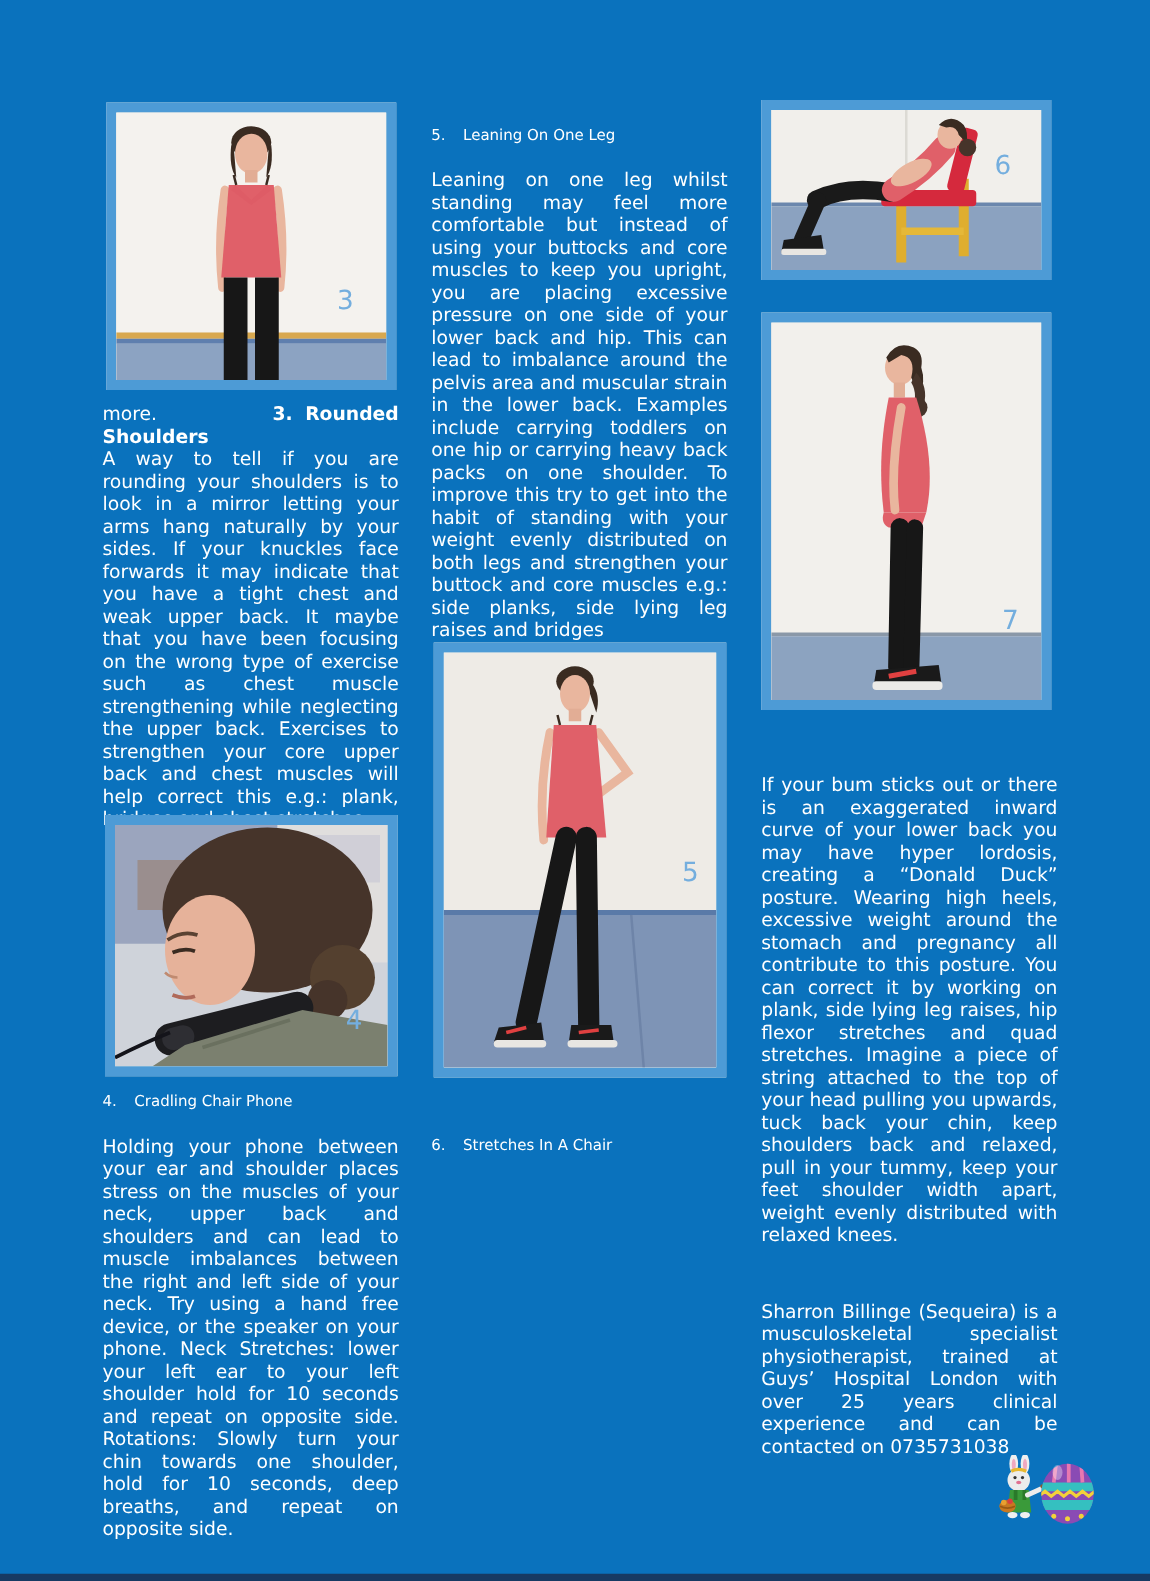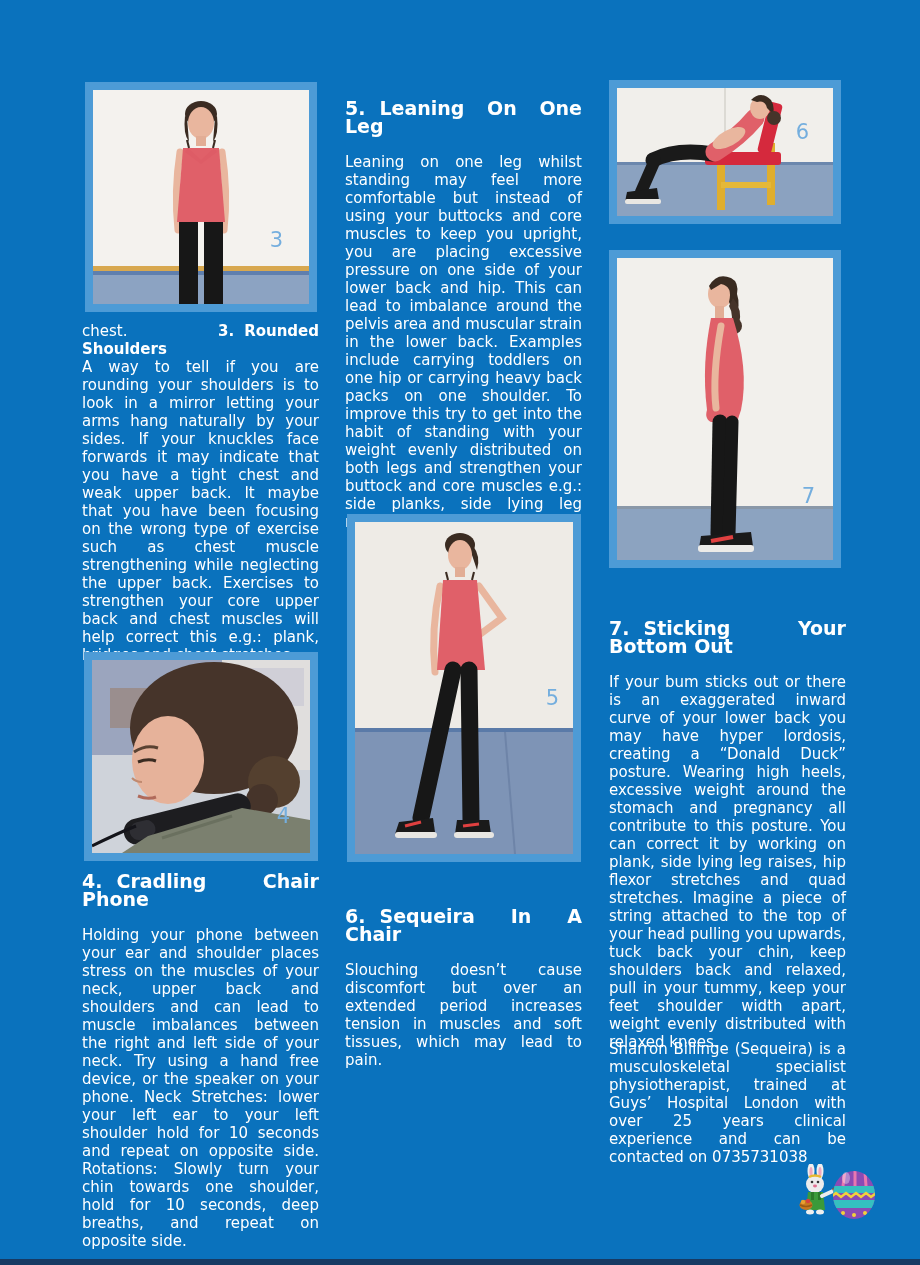--- a/index.html
+++ b/index.html
@@ -15,21 +15,21 @@
     color:var(--text-color,#fff);
   }
   .bottom-bar{
     position:absolute;left:0;bottom:0;width:920px;height:6px;
     background:var(--bottom-bar,#173a63);
   }
   
   .tblock{position:absolute;font-size:15px;line-height:18px;text-align:justify;}
   .tblock p{margin:0 0 18px 0;}
   .tblock p:last-child{margin-bottom:0;}
-  .sec-head{font-weight:bold;font-size:19px;line-height:18px;text-align:justify;margin:0 0 0 0;}
+  .sec-head{font-weight:normal;font-size:12px;line-height:18px;text-align:justify;margin:0 0 0 0;}
   .sec-head .num{margin-right:14px;}
   .jline{display:block;text-align:justify;text-align-last:justify;}
   .jline .num{margin-right:10px;margin-left:4px;}
   .bodytext{display:block;text-align:justify;}
   
   .photo{
     position:absolute;
     border:8px solid var(--frame-border,#4d9bd6);
     box-sizing:border-box;
     background:#efede8;
@@ -85,21 +85,21 @@
       <path d="M95,58 L108,70 L121,58 L124,62 L108,74 L92,62 Z" fill="#de5c66"></path>
       <line x1="96" y1="58" x2="94" y2="50" stroke="#3a2b21" stroke-width="2"></line>
       <line x1="120" y1="58" x2="122" y2="50" stroke="#3a2b21" stroke-width="2"></line>
       <rect x="86" y="132" width="19" height="82" fill="#171717"></rect>
       <rect x="111" y="132" width="19" height="82" fill="#171717"></rect>
     </svg>
     <span class="photo-num">3</span>
   </div>
 
   <div class="tblock" id="text3">
-    <span class="jline"><span>chest.</span> <strong><span class="num">3.</span><span>Rounded Shoulders</span></strong></span>
+    <span class="jline"><span>more.</span> <strong><span class="num">3.</span><span>Rounded Shoulders</span></strong></span>
     <span class="bodytext">A way to tell if you are rounding your shoulders is to look in a mirror letting your arms hang naturally by your sides. If your knuckles face forwards it may indicate that you have a tight chest and weak upper back. It maybe that you have been focusing on the wrong type of exercise such as chest muscle strengthening while neglecting the upper back. Exercises to strengthen your core upper back and chest muscles will help correct this e.g.: plank, bridges and chest stretches.</span>
   </div>
 
   <div class="photo" id="photo4">
     <svg width="218" height="193" viewBox="0 0 218 193">
       <rect x="0" y="0" width="218" height="193" fill="#cfd3da"></rect>
       <rect x="0" y="0" width="130" height="95" fill="#8a96b4" opacity="0.75"></rect>
       <rect x="18" y="28" width="70" height="40" fill="#9a7e6e" opacity="0.6"></rect>
       <rect x="150" y="8" width="62" height="38" fill="#5a5fae" opacity="0.65"></rect>
       <rect x="130" y="0" width="88" height="110" fill="#e3e1dd" opacity="0.8"></rect>
@@ -166,22 +166,21 @@
       <g>
         <path d="M102,298 L134,298 L136,312 L100,312 Z" fill="#1a1a1a"></path>
         <rect x="99" y="310" width="40" height="6" rx="3" fill="#e8e6e2"></rect>
         <path d="M108,304 L124,302" stroke="#e04040" stroke-width="3"></path>
       </g>
     </svg>
     <span class="photo-num">5</span>
   </div>
 
   <div class="tblock" id="sec6">
-    <p class="sec-head"><span class="num">6.</span><span>Sequeira In A Chair</span></p>
-    <p>Slouching doesn’t cause discomfort but over an extended period increases tension in muscles and soft tissues, which may lead to pain.</p>
+    <p class="sec-head"><span class="num">6.</span><span>Stretches In A Chair</span></p>
   </div>
 
   <div class="photo" id="photo6">
     <svg width="216" height="128" viewBox="0 0 216 128">
       <rect x="0" y="0" width="216" height="128" fill="#f1efeb"></rect>
       <line x1="108" y1="0" x2="108" y2="74" stroke="#dcdad4" stroke-width="2"></line>
       <rect x="0" y="74" width="216" height="3" fill="#6b87ad"></rect>
       <rect x="0" y="77" width="216" height="51" fill="#8ba2c0"></rect>
 
       <rect x="150" y="55" width="8" height="62" fill="#dfae2e"></rect>
@@ -228,21 +227,20 @@
       <path d="M115,164 L112,276" stroke="#171717" stroke-width="13" stroke-linecap="round" fill="none"></path>
 
       <path d="M84,278 L134,274 L136,288 L82,290 Z" fill="#1a1a1a"></path>
       <rect x="81" y="287" width="56" height="7" rx="3" fill="#ecebe8"></rect>
       <path d="M94,283 L116,279" stroke="#e04040" stroke-width="4"></path>
     </svg>
     <span class="photo-num">7</span>
   </div>
 
   <div class="tblock" id="sec7">
-    <p class="sec-head"><span class="num">7.</span><span>Sticking Your Bottom Out</span></p>
     <span class="bodytext">If your bum sticks out or there is an exaggerated inward curve of your lower back you may have hyper lordosis, creating a “Donald Duck” posture. Wearing high heels, excessive weight around the stomach and pregnancy all contribute to this posture. You can correct it by working on plank, side lying leg raises, hip flexor stretches and quad stretches. Imagine a piece of string attached to the top of your head pulling you upwards, tuck back your chin, keep shoulders back and relaxed, pull in your tummy, keep your feet shoulder width apart, weight evenly distributed with relaxed knees.</span>
   </div>
 
   <div class="tblock" id="footer-para">
     <span class="bodytext">Sharron Billinge (Sequeira) is a musculoskeletal specialist physiotherapist, trained at Guys’ Hospital London with over 25 years clinical experience and can be contacted on 0735731038</span>
   </div>
 
   <div id="bunny">
     <svg width="80" height="56" viewBox="0 0 80 56">
       <defs>

